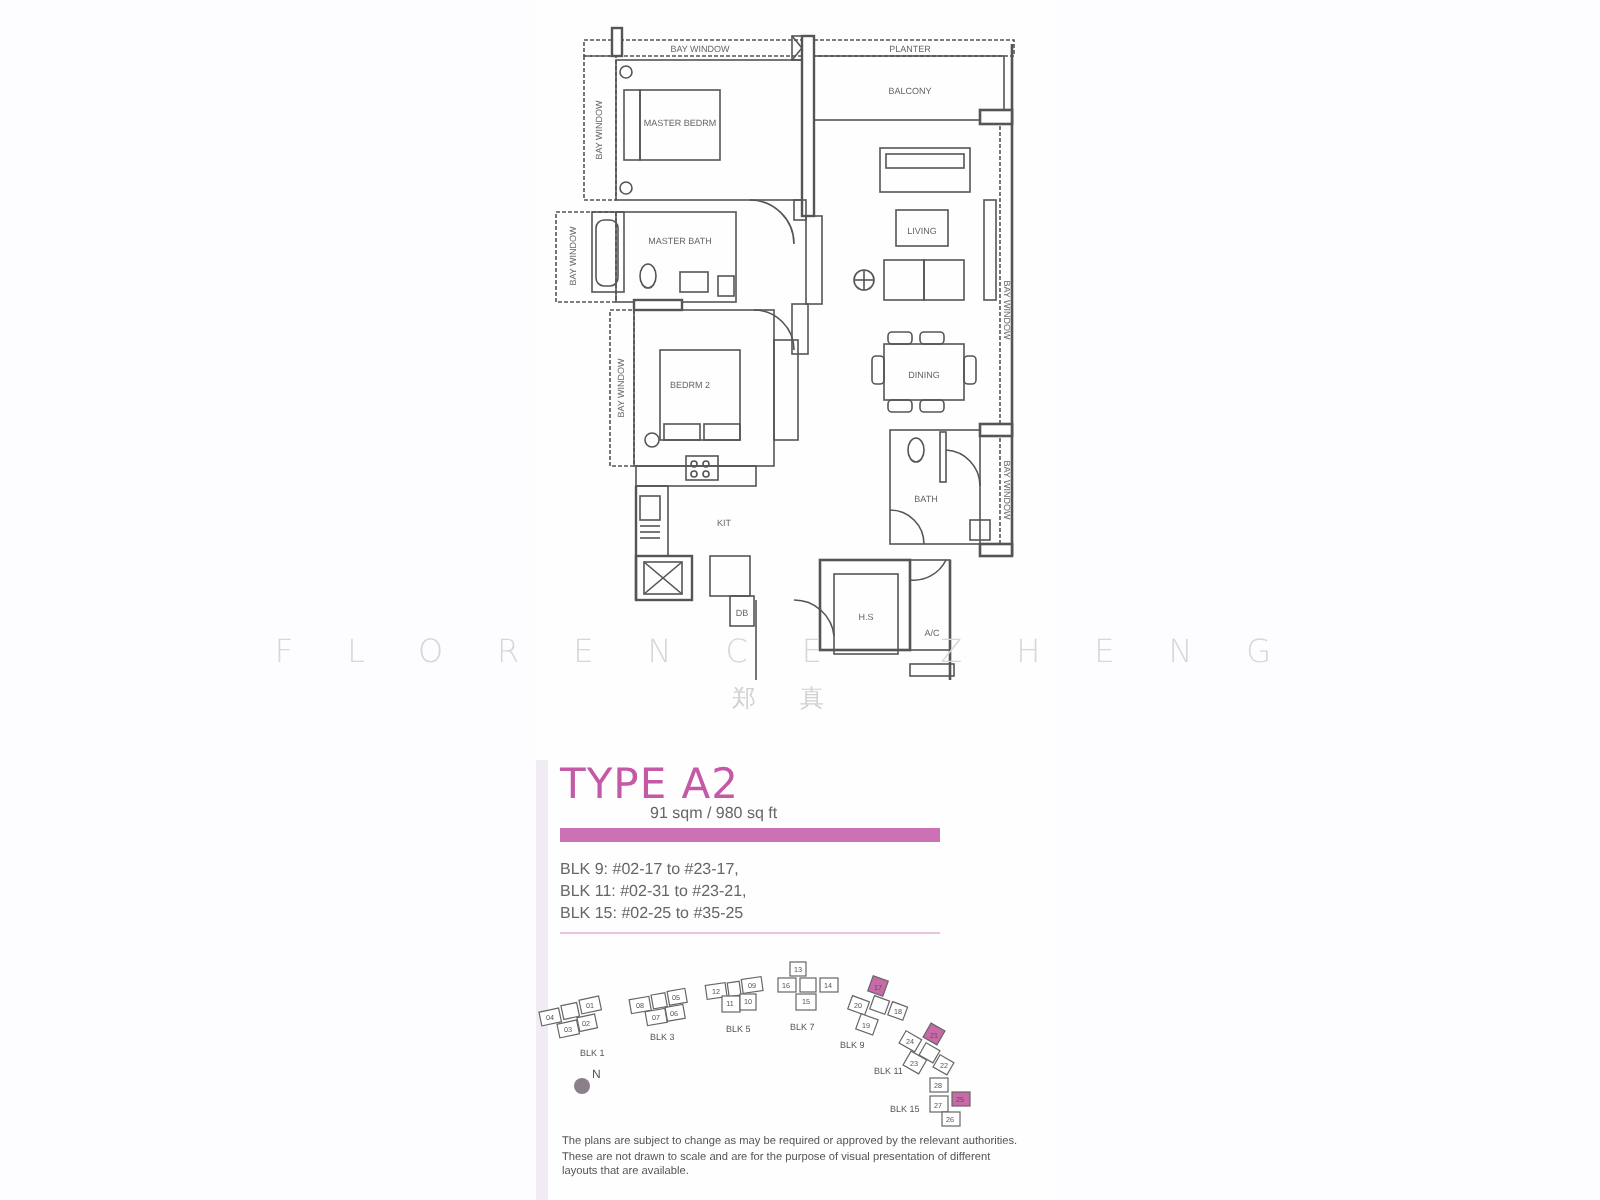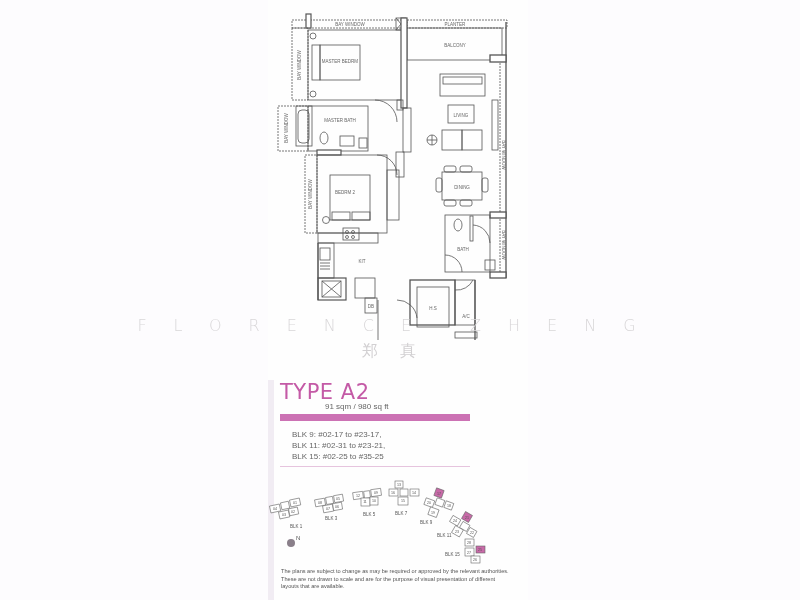--- a/index.html
+++ b/index.html
@@ -4,28 +4,28 @@
 <style>
   html, body { margin:0; padding:0; }
   body { width:800px; height:600px; background:#fdfcfe; position:relative; overflow:hidden;
          font-family:"Liberation Sans", sans-serif; color:#555; }
   .page { position:absolute; left:268px; top:0; width:260px; height:600px; background:#fefefe; }
   .plan { position:absolute; left:0; top:0; width:800px; height:340px; }
   .plan svg { position:absolute; left:0; top:0; }
   .lbl { font-family:"Liberation Sans", sans-serif; font-size:4.5px; fill:#666; text-anchor:middle; }
   .watermark { position:absolute; left:0; top:316px; width:800px; text-align:center; font-size:16px;
                letter-spacing:27px; color:#d8d6d8; font-family:"DejaVu Sans", sans-serif; font-weight:200; }
-  .watermark-cn { position:absolute; left:0; top:341px; width:800px; text-align:center; font-size:16px;
+  .watermark-cn { position:absolute; left:0; top:341px; width:800px; text-align:center; font-size:12px;
                   letter-spacing:22px; color:#d2d0d2; font-family:"DejaVu Sans", sans-serif; }
   .left-shade { position:absolute; left:268px; top:380px; width:6px; height:220px; background:#f1ecf3; }
   .type-title { position:absolute; left:280px; top:380px; font-size:21px; color:#c45aa6;
                 font-family:"DejaVu Sans", sans-serif; letter-spacing:0.5px; }
   .area { position:absolute; left:280px; top:402px; font-size:8px; color:#666;padding-left:45px; }
   .bar { position:absolute; left:280px; top:414px; width:190px; height:7px; background:#cc72b4; }
-  .units { position:absolute; left:280px; top:429px; font-size:8px; line-height:11px; color:#666;margin-left:12px; }
+  .units { position:absolute; left:280px; top:429px; font-size:8px; line-height:11px; color:#666; }
   .bar2 { position:absolute; left:280px; top:466px; width:190px; height:1px; background:#e6c4de; }
   .keyplan { position:absolute; left:265px; top:475px; width:240px; height:90px; }
   .blk-label { font-size:4.5px; fill:#555; font-family:"Liberation Sans", sans-serif; }
   .unit-txt { font-size:3.6px; fill:#555; text-anchor:middle; font-family:"Liberation Sans", sans-serif; }
   .disclaimer { position:absolute; left:281px; top:568px; width:230px; font-size:5.6px; line-height:7.5px; color:#555; }
   .compass { position:absolute; left:287px; top:539px; width:8px; height:8px; border-radius:50%; background:#8a7f8a; }
   .compass-n { position:absolute; left:296px; top:535px; font-size:6px; color:#555; }
 </style>
 </head>
 <body>

